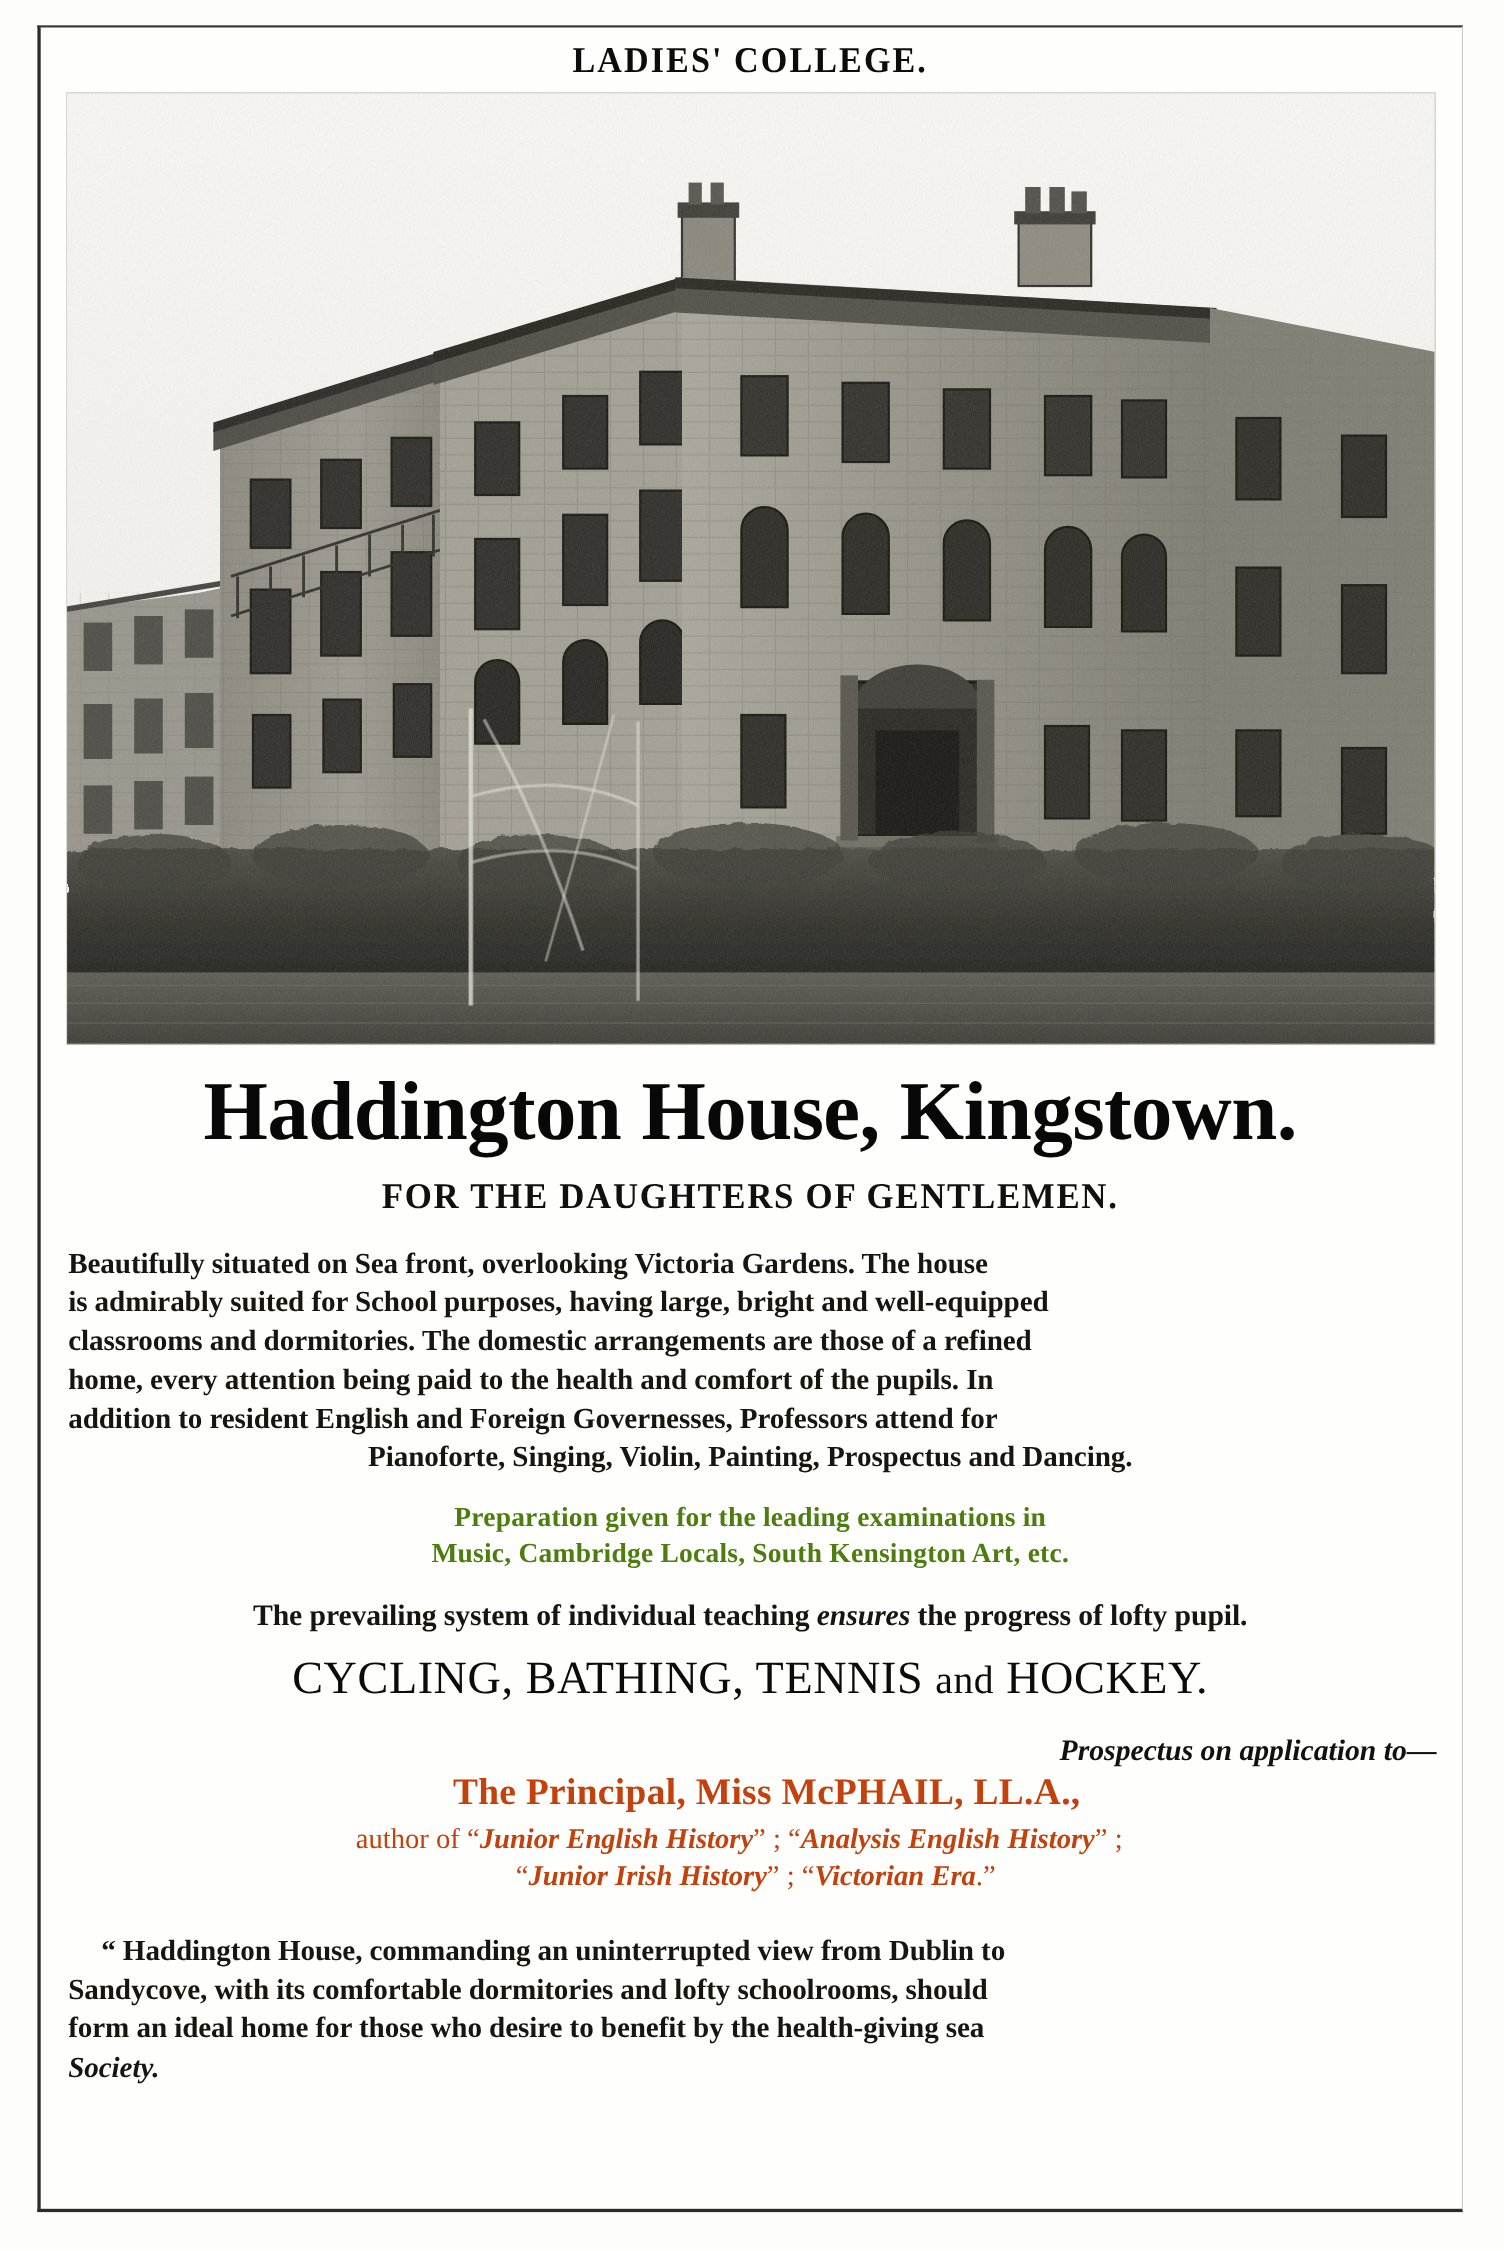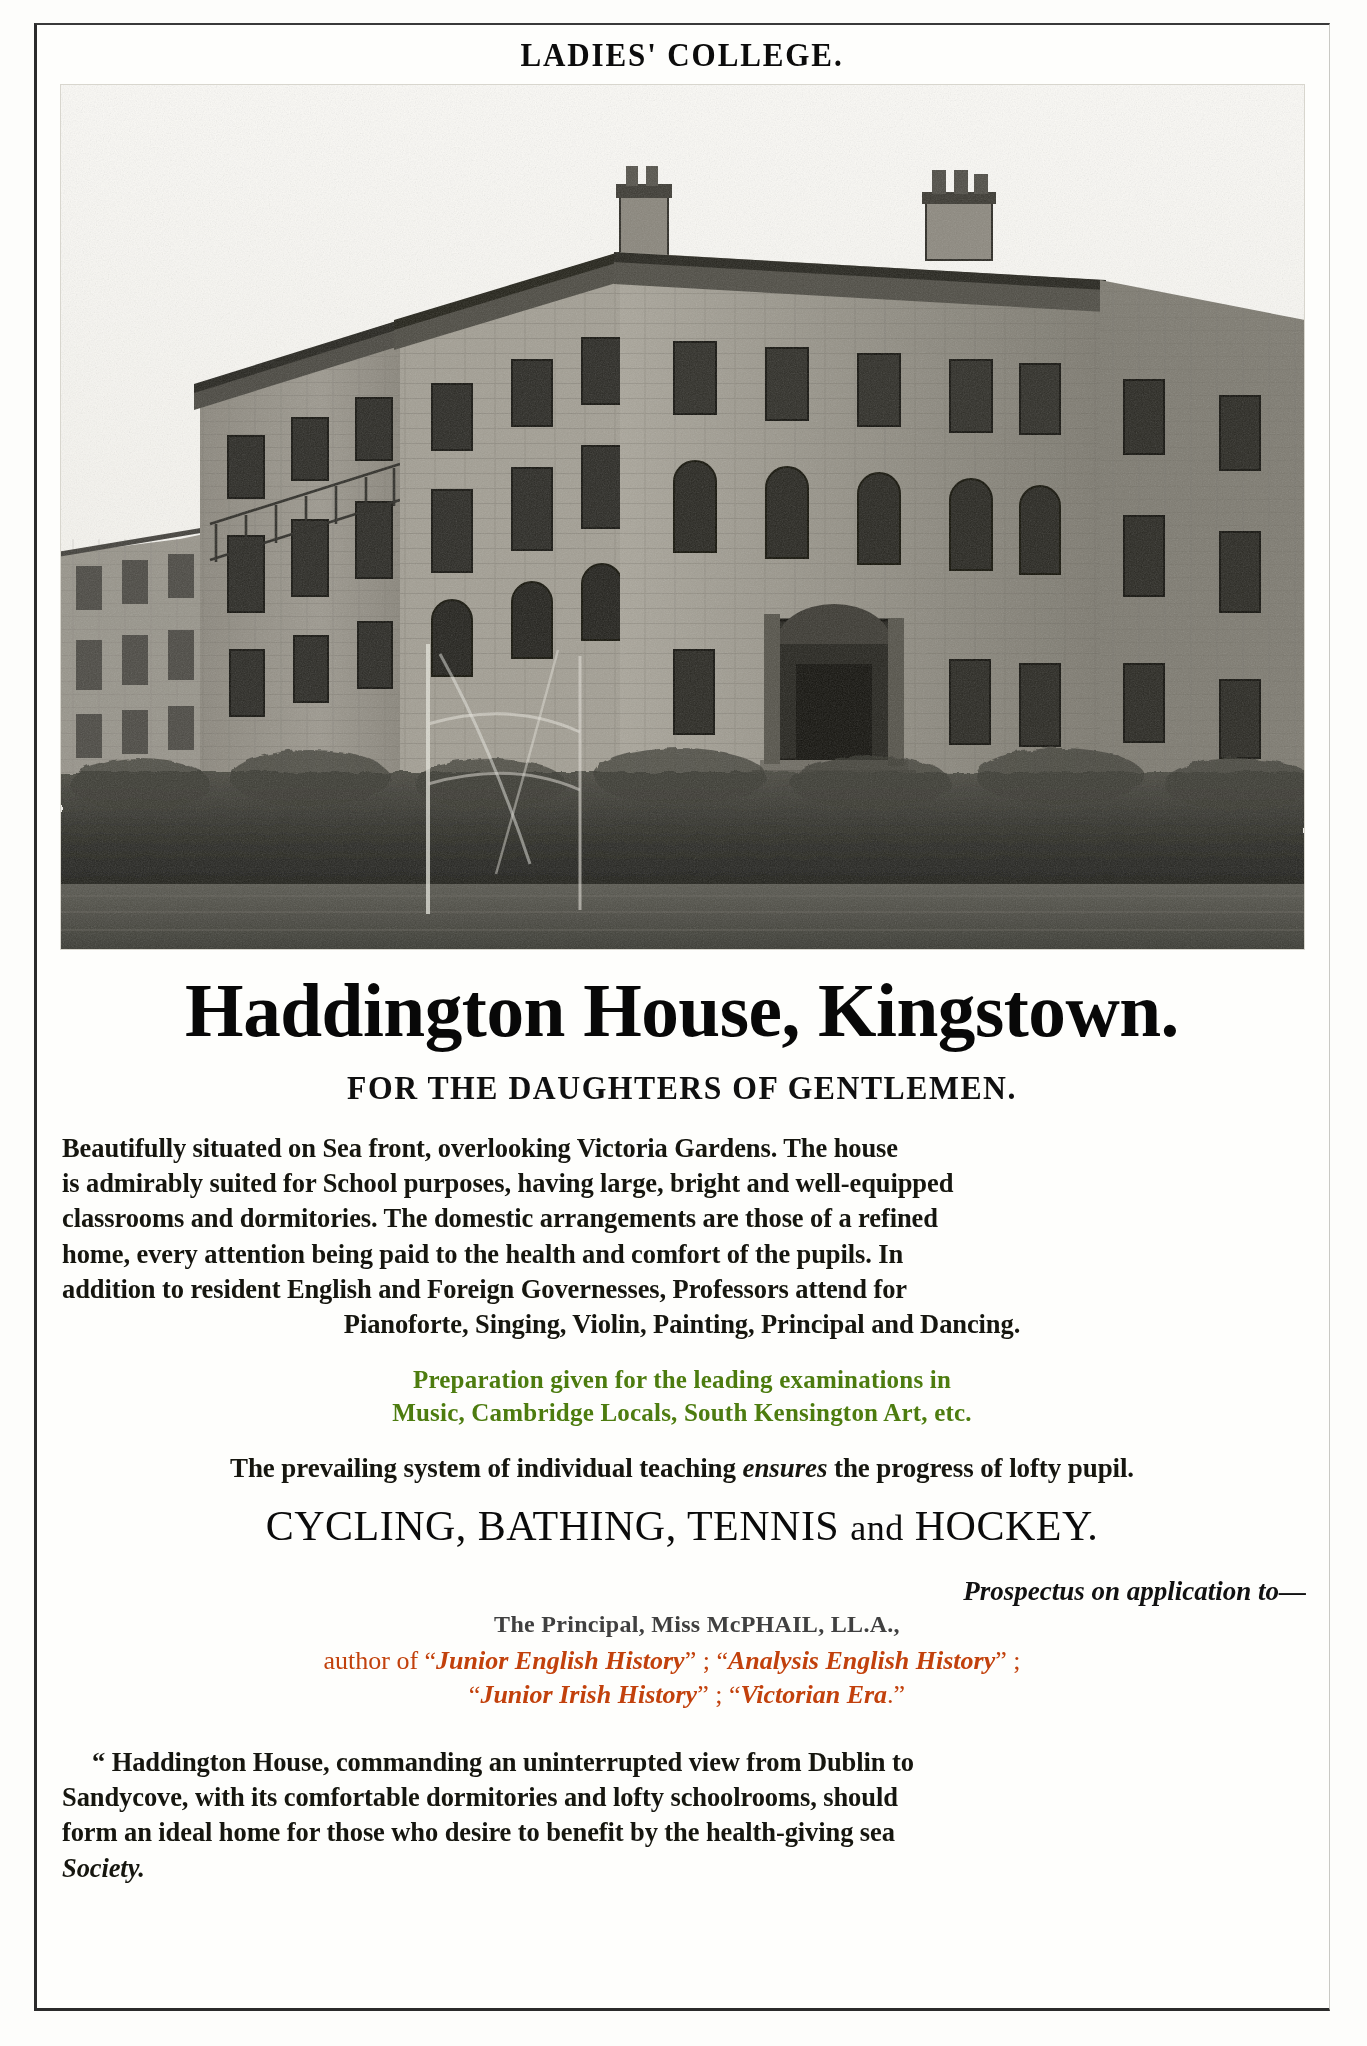--- a/index.html
+++ b/index.html
@@ -149,23 +149,23 @@
     font-style: italic;
     font-weight: bold;
     color: #111;
     padding-left: 4px;
     white-space: nowrap;
     text-align: right;
   }
   .principal {
     margin-top: 4px;
     text-align: center;
-    font-size: 24px;
-    font-weight: bold;
-    color: #404040;
+    font-size: 34px;
+    font-weight: bold;
+    color: #c2410c;
     letter-spacing: 0.3px;
     white-space: nowrap;
     padding-left: 30px;
   }
   .author-line {
     text-align: center;
     font-size: 26px;
     color: #c2410c;
     white-space: nowrap;
     line-height: 1.28;
@@ -424,21 +424,21 @@
     <div class="headline">Haddington House, Kingstown.</div>
 
     <div class="subhead">FOR THE DAUGHTERS OF GENTLEMEN.</div>
 
     <div class="body-block">
       <span class="ln">Beautifully situated on Sea front, overlooking Victoria Gardens.   The house</span>
       <span class="ln">is admirably suited for School purposes, having large, bright and well-equipped</span>
       <span class="ln">classrooms and dormitories.   The domestic arrangements are those of a refined</span>
       <span class="ln">home, every attention being paid to the health and comfort of the pupils.   In</span>
       <span class="ln">addition to resident English and Foreign Governesses, Professors attend for</span>
-      <span class="ln center">Pianoforte, Singing, Violin, Painting, Principal and Dancing.</span>
+      <span class="ln center">Pianoforte, Singing, Violin, Painting, Prospectus and Dancing.</span>
     </div>
 
     <div class="emph-block">
       <span class="ln">Preparation given for the leading examinations in</span>
       <span class="ln">Music, Cambridge Locals, South Kensington Art, etc.</span>
     </div>
 
     <div class="prevailing"><span>The prevailing system of individual teaching </span><i>ensures</i><span> the progress of lofty pupil.</span></div>
 
     <div class="activities"><span>CYCLING,  BATHING,  TENNIS </span><span class="lc">and</span><span> HOCKEY.</span></div>

